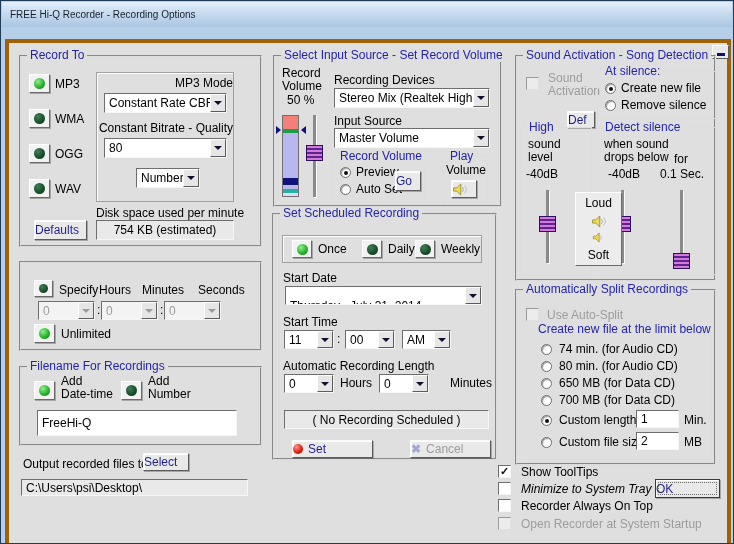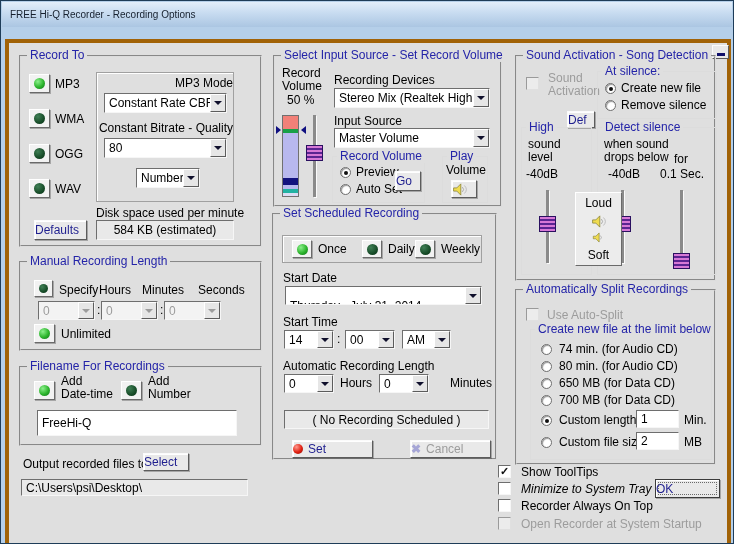--- a/index.html
+++ b/index.html
@@ -108,25 +108,24 @@
           <span class="arrowbtn">
               <i class="tri"></i>
             </span>
         </div>
       </div>
 
       <span class="lbl ctr" style="left:75px;top:150px;width:138px;">Disk space used per minute</span>
       <div class="btn" style="left:13px;top:163px;width:53px;height:20px;">
           <span>Defaults</span>
         </div>
-      <div class="fieldbox" style="left:75px;top:163px;width:138px;height:20px;">584  KB (estimated)</div>
+      <div class="fieldbox" style="left:75px;top:163px;width:138px;height:20px;">754  KB (estimated)</div>
     </div>
 
     <div class="grp" style="left:10px;top:218px;width:243px;height:90px;">
-      <span class="lg">Manual Recording Length</span>
       <div class="ledbtn" style="left:13px;top:17px;width:19px;height:17px;">
           <span class="led off" style="width:9px;height:9px;"></span>
         </div>
       <span class="lbl" style="left:38px;top:21px;">Specify</span>
       <span class="lbl" style="left:78px;top:21px;">Hours</span>
       <span class="lbl" style="left:121px;top:21px;">Minutes</span>
       <span class="lbl" style="left:177px;top:21px;">Seconds</span>
 
       <div class="combo disabled" style="left:17px;top:38px;width:57px;height:19px;">
         <span class="txt">0</span>
@@ -250,21 +249,21 @@
       <span class="lbl" style="left:9px;top:57px;">Start Date</span>
       <div class="combo" style="left:11px;top:71px;width:197px;height:19px;">
         <span class="txt pre"> Thursday ,      July      31, 2014</span>
         <span class="arrowbtn">
             <i class="tri"></i>
           </span>
       </div>
 
       <span class="lbl" style="left:9px;top:101px;">Start Time</span>
       <div class="combo" style="left:10px;top:115px;width:50px;height:19px;">
-        <span class="txt">14</span>
+        <span class="txt">11</span>
         <span class="arrowbtn">
             <i class="tri"></i>
           </span>
       </div>
       <span class="lbl" style="left:63px;top:118px;">:</span>
       <div class="combo" style="left:71px;top:115px;width:50px;height:19px;">
         <span class="txt">00</span>
         <span class="arrowbtn">
             <i class="tri"></i>
           </span>

